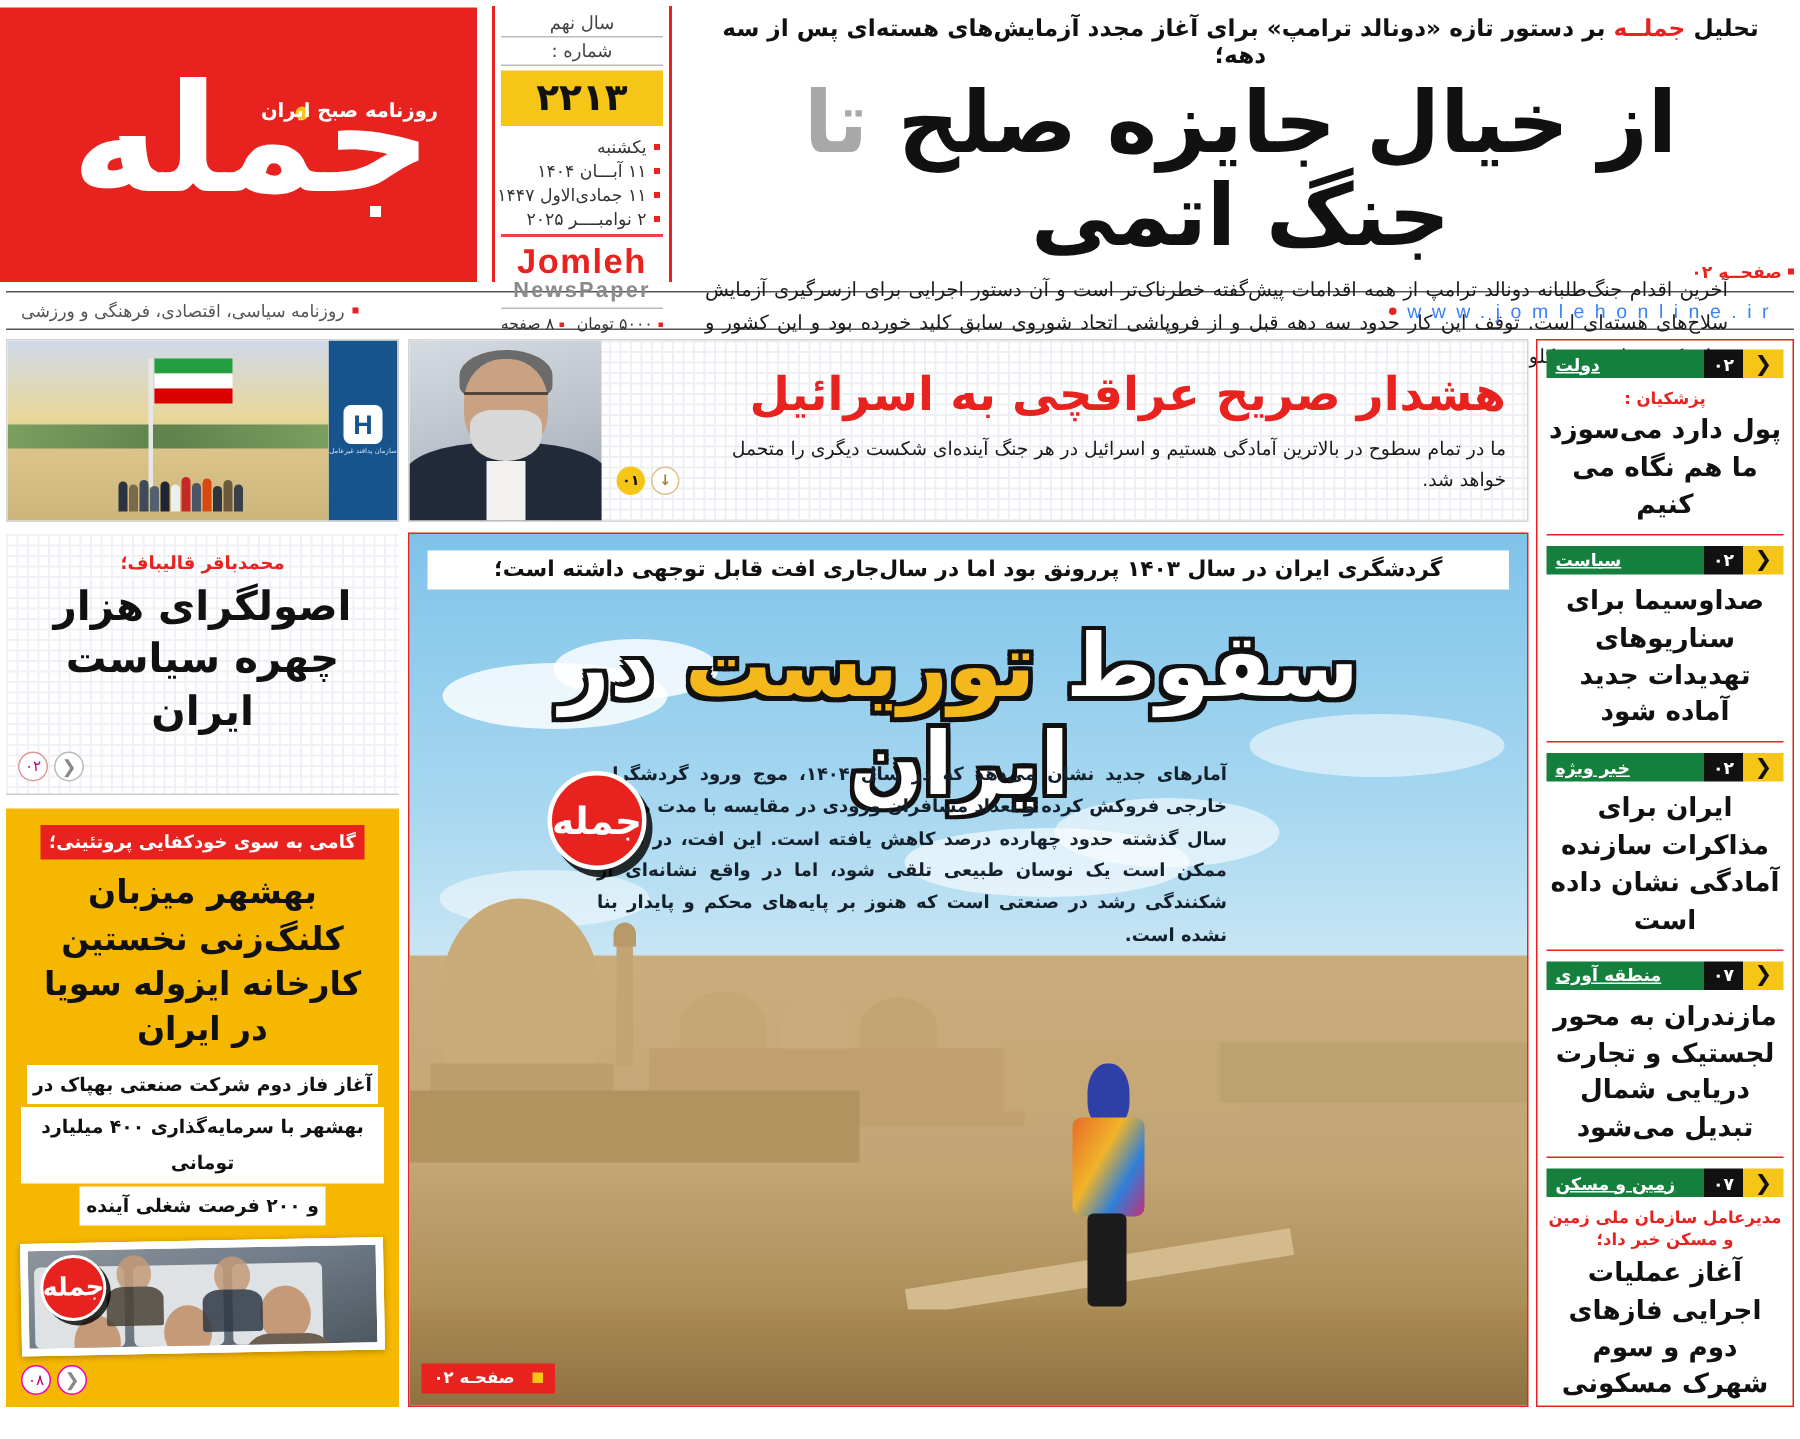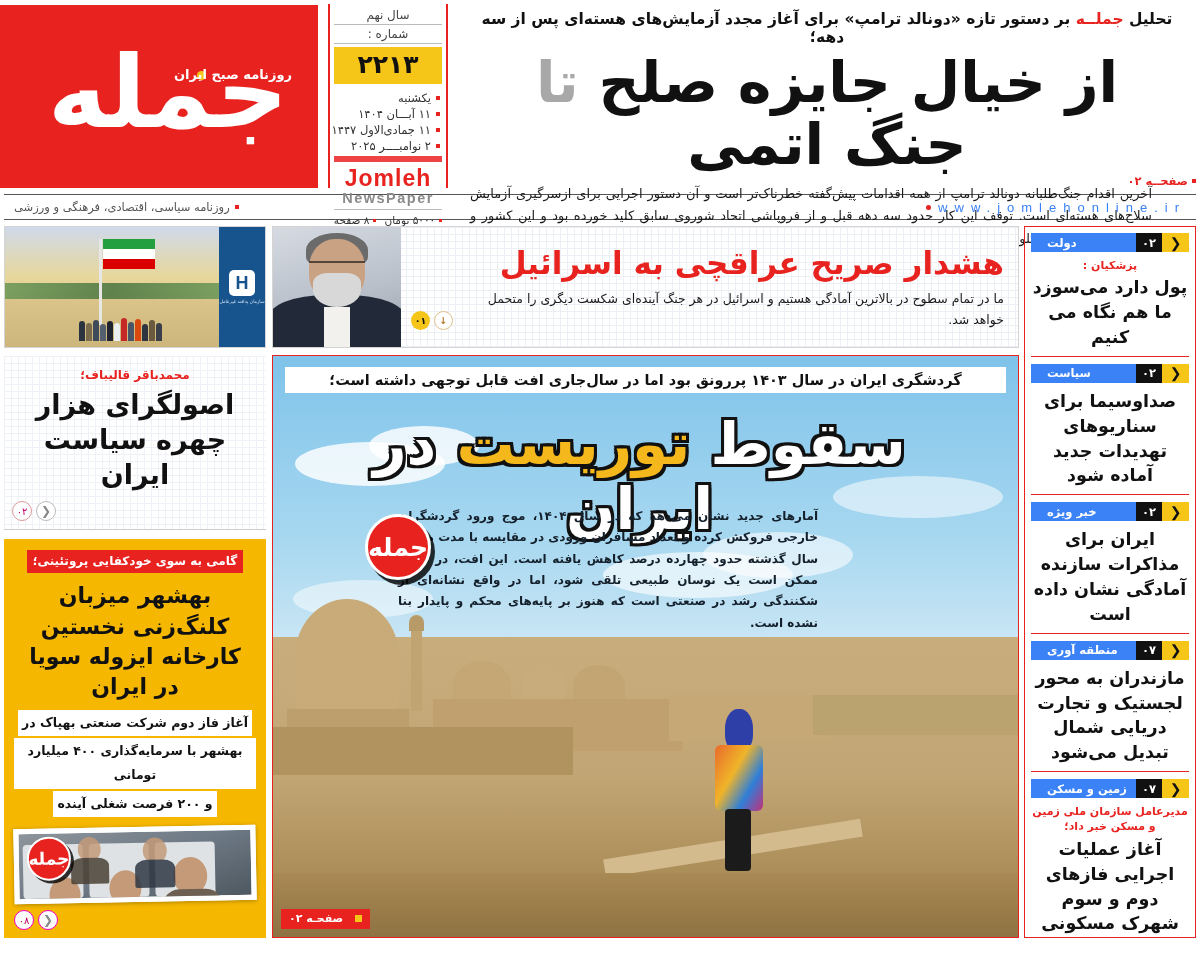--- a/index.html
+++ b/index.html
@@ -35,21 +35,21 @@
     width: 120px; border-left: 2px solid #e8231f; border-right: 2px solid #e8231f;
     margin: 4px 4px 6px 4px; padding: 2px 4px 0 4px;
     display: flex; flex-direction: column; align-items: stretch; text-align: center;
   }
   .info-row { font-size: 12px; color: #444; padding: 2px 0; border-bottom: 1px solid #bbb; letter-spacing: 3px; }
   .info-row.sub { letter-spacing: 2px; }
   .issue-box {
     background: #f5c518; color: #111; font-size: 25px; font-weight: 700;
     padding: 3px 0 5px; margin: 3px 0; letter-spacing: 1px;
   }
-  .date-list { padding: 3px 2px 2px; border-bottom: 6px solid #ef4444; }
+  .date-list { padding: 3px 2px 2px; border-bottom: 2px solid #ef4444; }
   .date-line {
     font-size: 11.5px; color: #333; text-align: right; direction: rtl;
     padding: 1px 0 1px 0; position: relative; padding-right: 9px; white-space: nowrap;
   }
   .date-line::before {
     content:""; position: absolute; right: 0; top: 6px;
     width: 4px; height: 4px; background: #e8231f;
   }
   .date-line.wide { letter-spacing: 3px; }
   .en-name { color: #e8231f; font-size: 23px; font-weight: 700; letter-spacing: 1px; margin-top: 4px; line-height: 1.05; font-family: "Liberation Sans", sans-serif;}
@@ -101,22 +101,22 @@
   .brief-bar { display: flex; flex-direction: row; align-items: stretch; height: 19px; margin-bottom: 6px; }
   .bb-arrow {
     width: 27px; background: #f5c518; color: #111; font-size: 14px;
     display: flex; align-items: center; justify-content: center; font-weight: 700;
   }
   .bb-num {
     width: 26px; background: #111; color: #fff; font-size: 11.5px; font-weight: 700;
     display: flex; align-items: center; justify-content: center;
   }
   .bb-label {
-    flex: 1; background: #3b82f6; color: #fff; font-size: 11.5px; font-weight: 700;
-    display: flex; align-items: center; justify-content: flex-end; padding-left: 16px;
+    flex: 1; background: #15803d; color: #fff; font-size: 11.5px; font-weight: 700;
+    display: flex; align-items: center; justify-content: flex-end; padding-left: 6px; text-decoration: underline;
   }
   .brief-over { font-size: 11px; color: #e8231f; text-align: center; font-weight: 700; line-height: 1.4; padding-bottom: 2px; }
   .brief-title { font-size: 17.5px; font-weight: 900; color: #111; text-align: center; line-height: 1.42; letter-spacing: -.3px; }
   .watermark-jasaar {
     position: absolute; right: -6px; bottom: -4px; width: 108px; height: 46px;
     background: #f3c9cc; display: flex; align-items: center; justify-content: center;
   }
   .watermark-jasaar span { color: #fff; font-size: 24px; font-weight: 900; letter-spacing: 4px; opacity: .92; }
 
   

